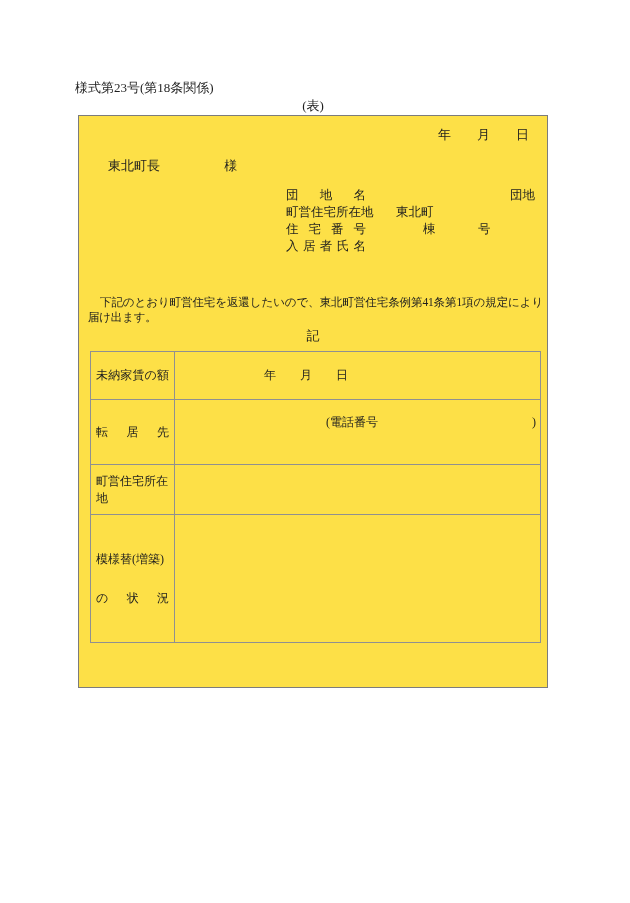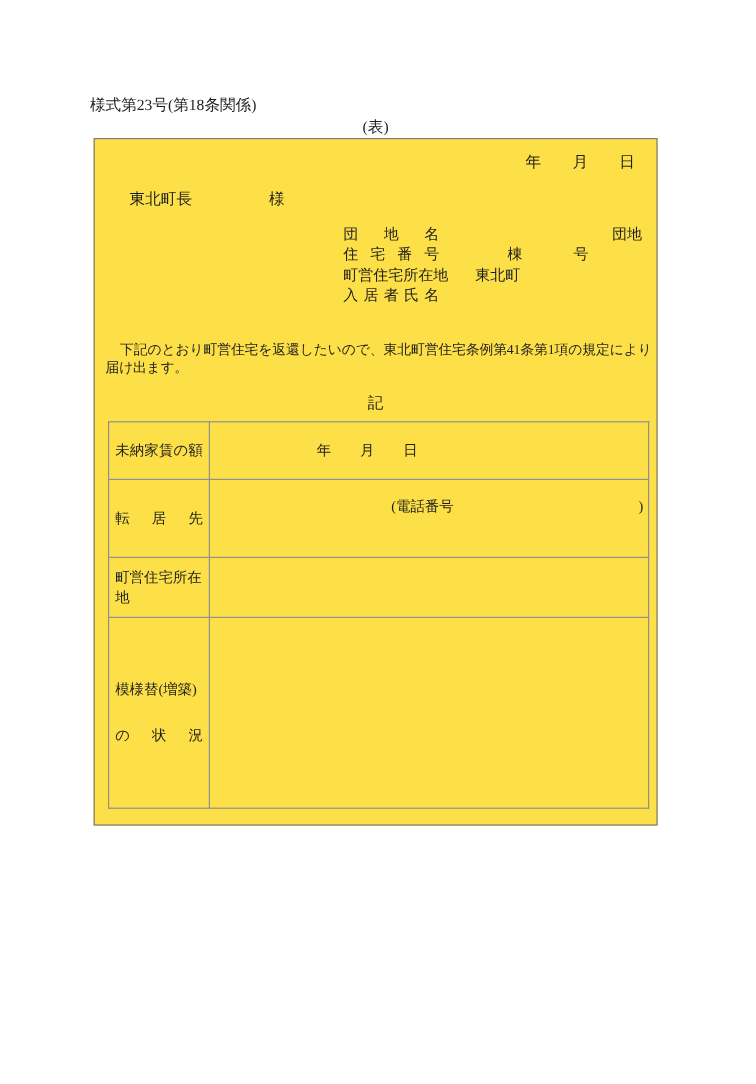--- a/index.html
+++ b/index.html
@@ -57,21 +57,21 @@
   .pos-room { left: 192px; }
   .pos-location-value { left: 110px; }
 
   .form-title {
     position: absolute; left: 0; top: 147px; width: 100%;
     text-align: center; font-size: 13px; line-height: 15px;
     letter-spacing: 12px; text-indent: 12px;
   }
 
   .paragraph {
-    position: absolute; left: 9px; top: 169px; width: 455px;
+    position: absolute; left: 9px; top: 179px; width: 455px;
     font-size: 11.5px; line-height: 15px; letter-spacing: -0.2px;
     text-indent: 12px; text-align: justify;
   }
 
   .note-marker {
     position: absolute; left: 0; top: 212px; width: 100%;
     text-align: center; font-size: 13px; line-height: 15px;
   }
 
   .form-table {
@@ -119,27 +119,27 @@
       <span class="addressee-name">東北町長</span>
       <span>様</span>
     </div>
 
     <div class="info-block">
       <div class="info-line">
         <span class="jlabel info-jlabel">団地名</span>
         <span class="abs pos-estate-suffix">団地</span>
       </div>
       <div class="info-line">
+        <span>町営住宅所在地</span>
+        <span class="abs pos-location-value">東北町</span>
+      </div>
+      <div class="info-line">
         <span class="jlabel info-jlabel">住宅番号</span>
         <span class="abs pos-building">棟</span>
         <span class="abs pos-room">号</span>
-      </div>
-      <div class="info-line">
-        <span>町営住宅所在地</span>
-        <span class="abs pos-location-value">東北町</span>
       </div>
       <div class="info-line">
         <span class="jlabel info-jlabel">入居者氏名</span>
       </div>
     </div>
 
 
     <div class="paragraph">下記のとおり町営住宅を返還したいので、東北町営住宅条例第41条第1項の規定により届け出ます。</div>
 
     <div class="note-marker">記</div>
@@ -164,21 +164,21 @@
             </div>
           </div>
         </td>
       </tr>
       <tr style="height:50px;">
         <td class="label-cell">
           <span>町営住宅所在地</span>
         </td>
         <td class="value-cell"></td>
       </tr>
-      <tr style="height:159px;">
+      <tr style="height:128px;">
         <td class="label-cell">
           <div class="remodel-label">
             <span>模様替(増築)</span>
             <span class="jlabel cell-jlabel">の状況</span>
           </div>
         </td>
         <td class="value-cell"></td>
       </tr>
     </tbody>
       </table>

